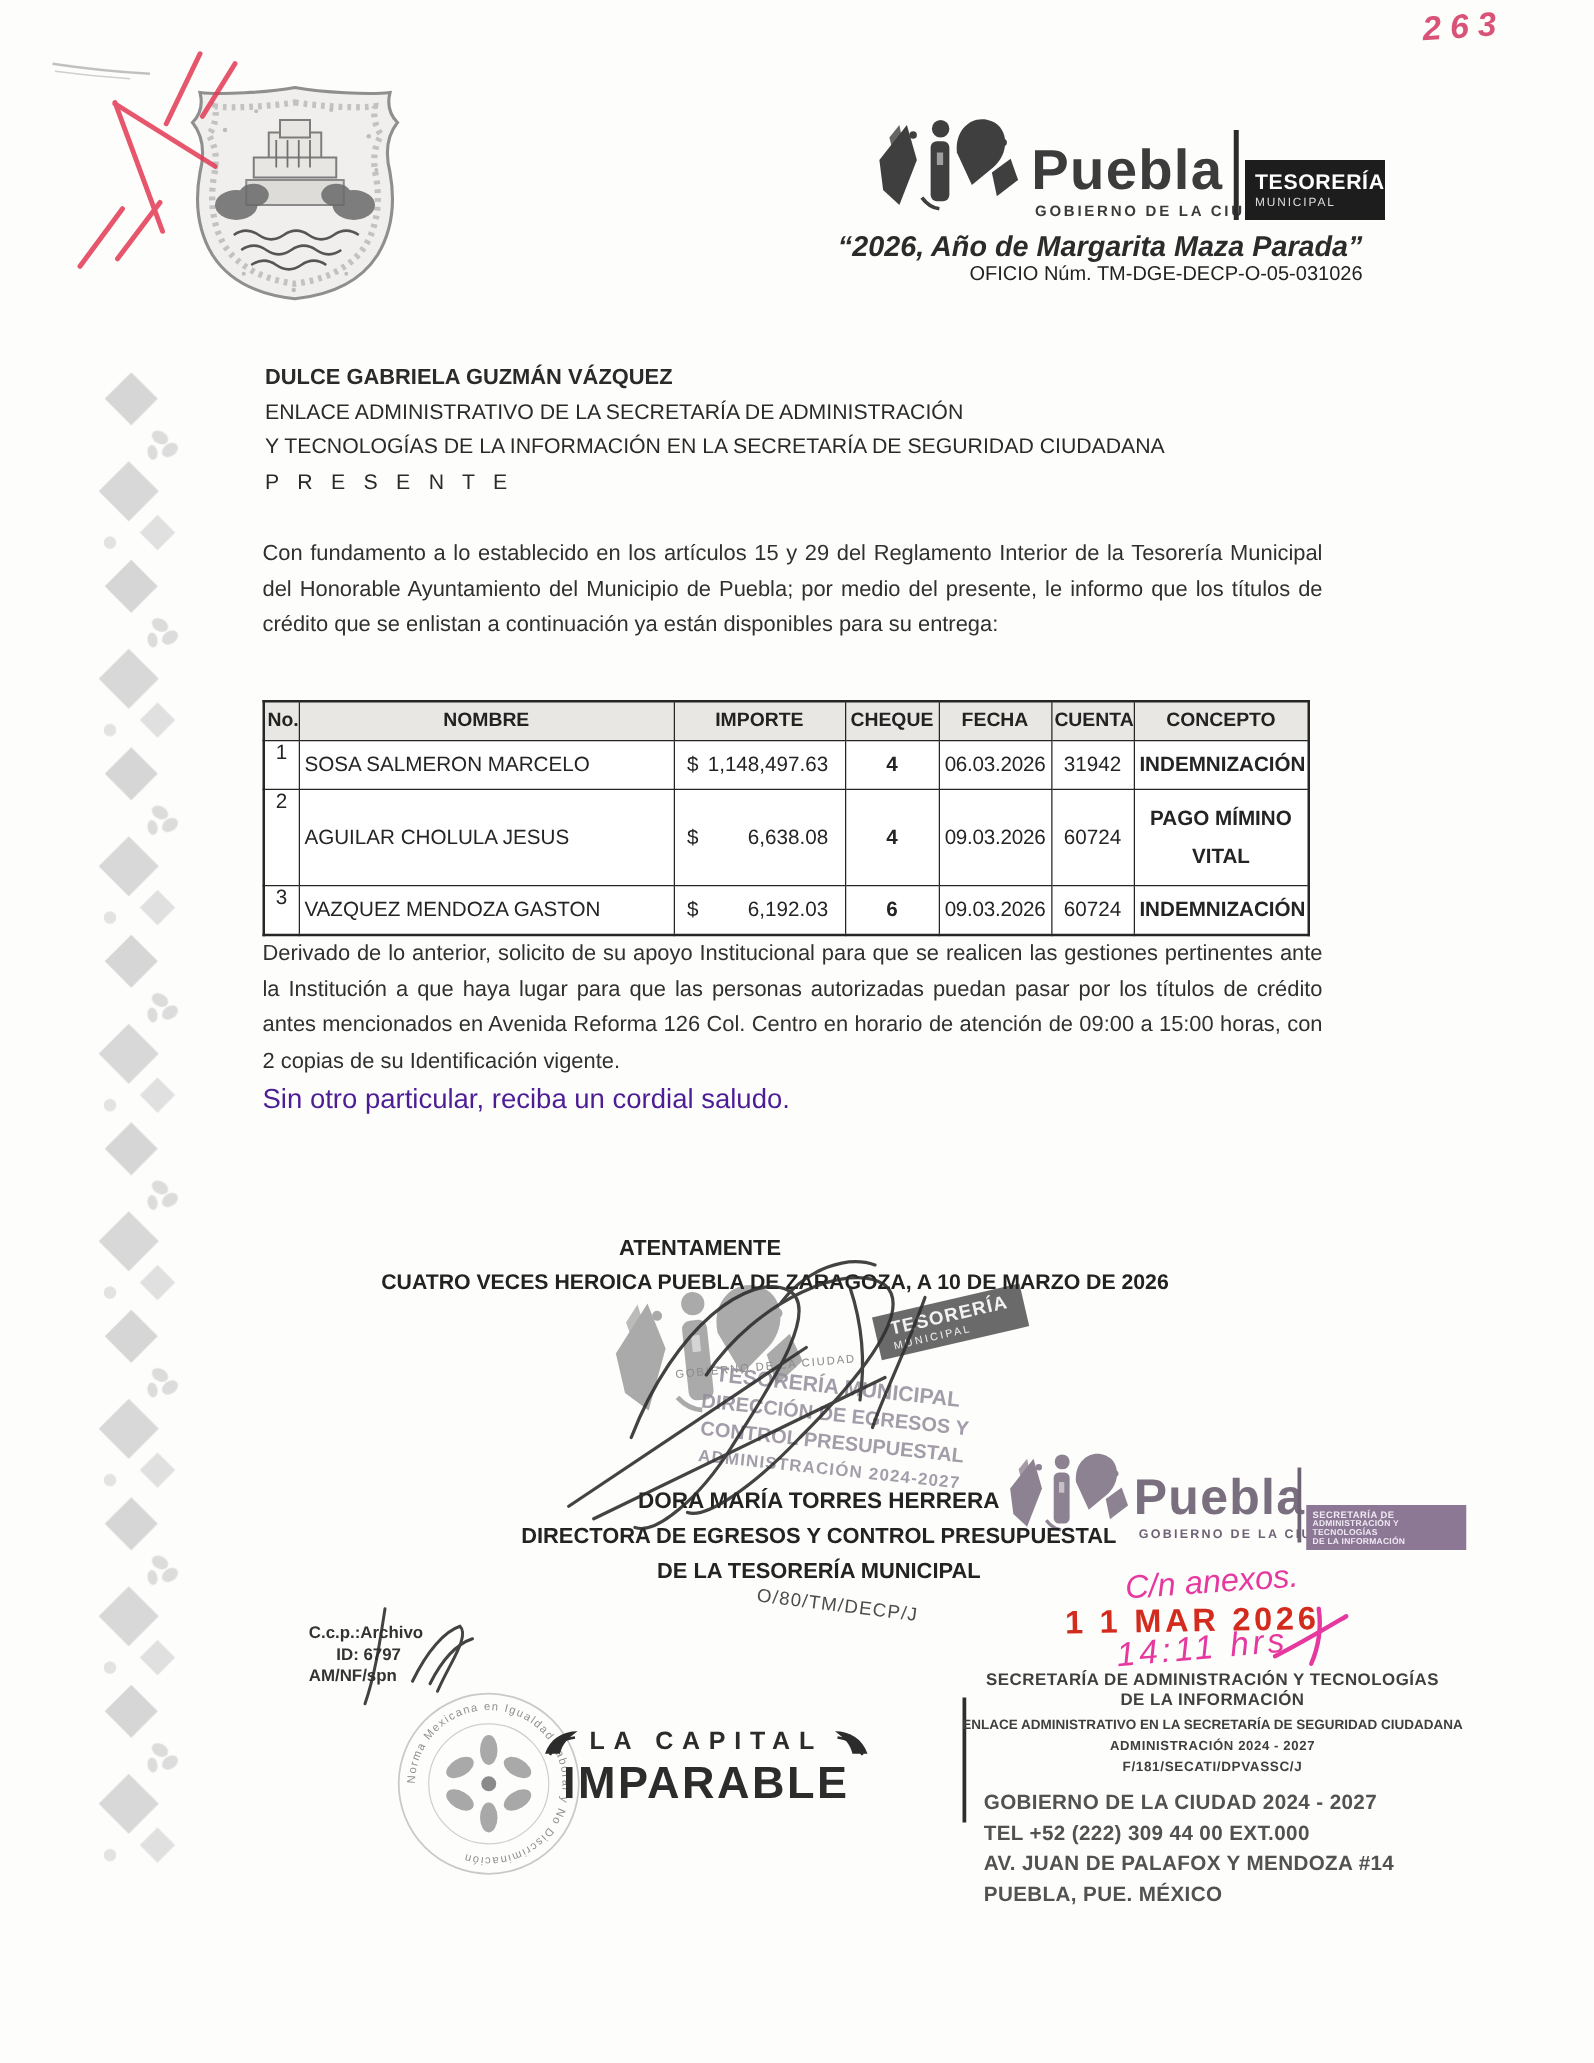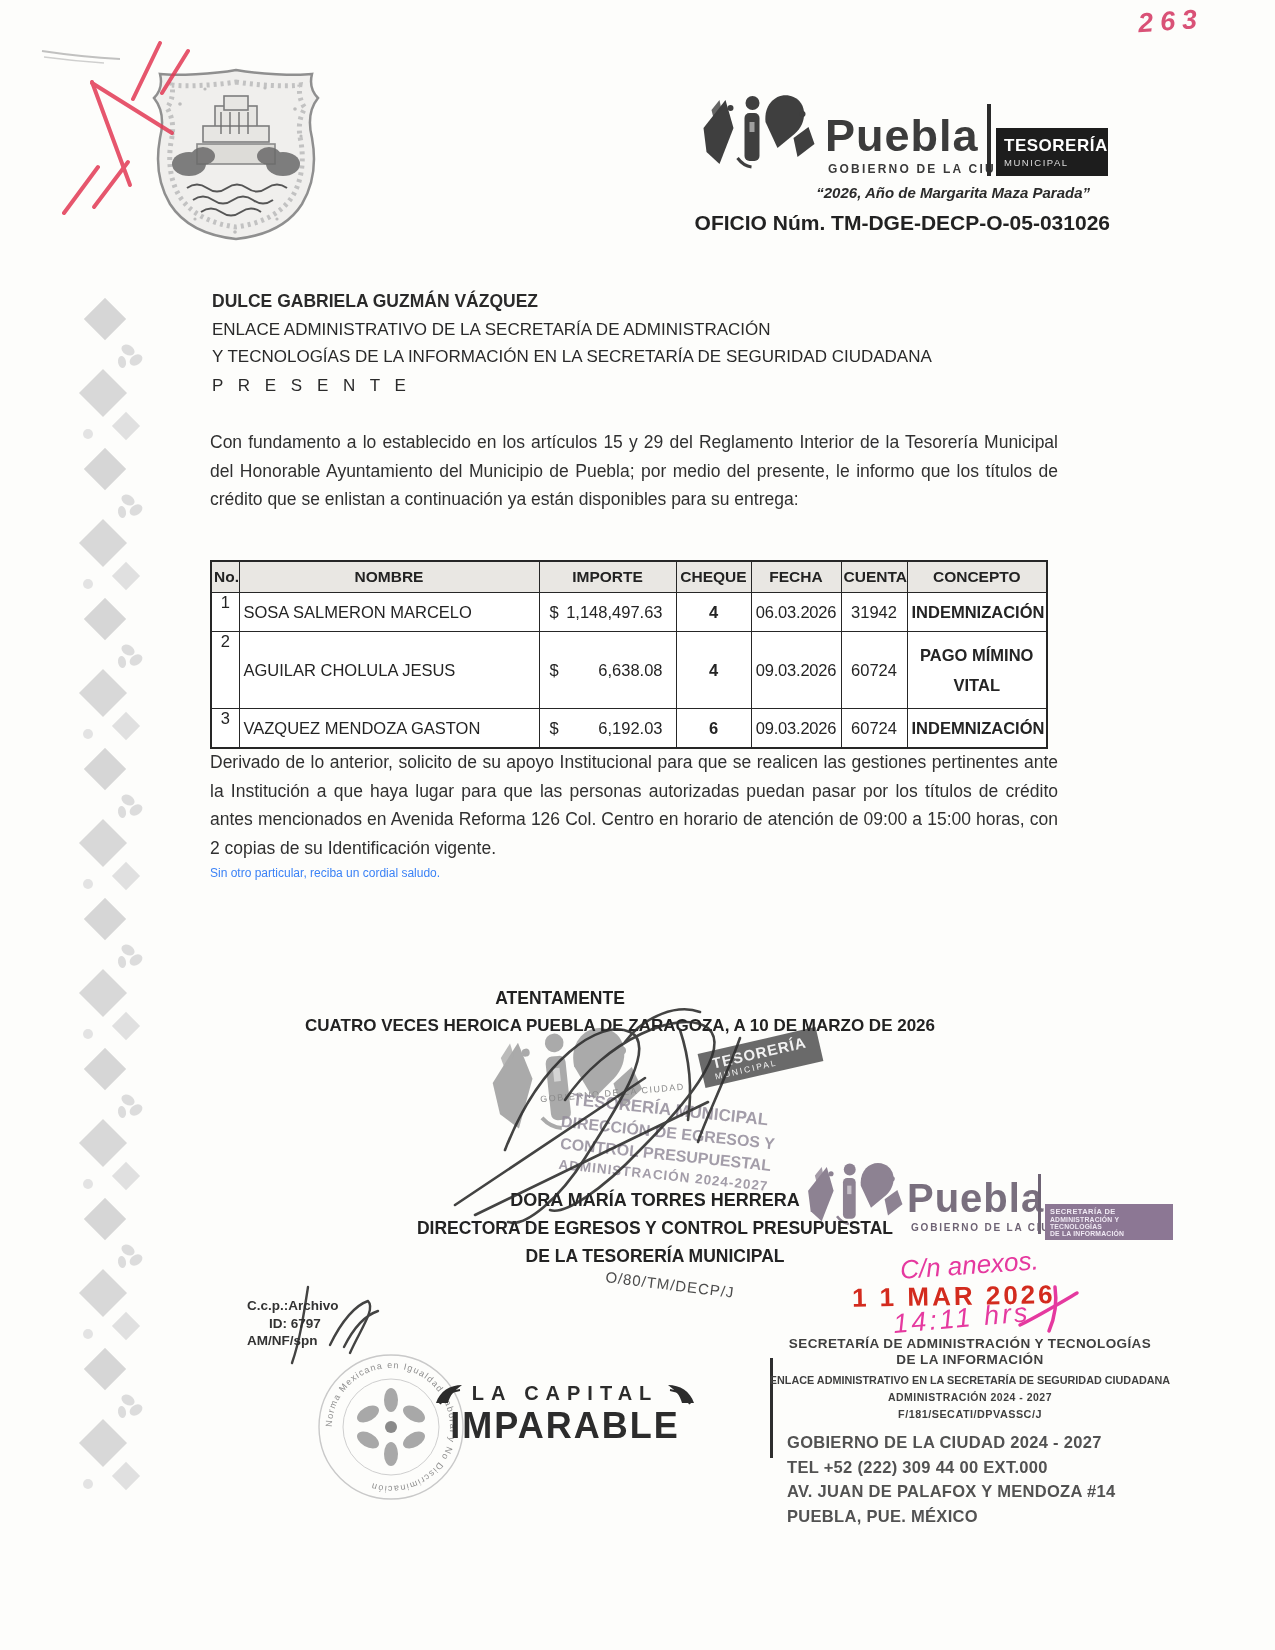--- a/index.html
+++ b/index.html
@@ -11,32 +11,32 @@
   .folio{left:1138px;top:6px;font-size:27px;color:#d64069;font-style:italic;letter-spacing:7px;
          transform:rotate(-4deg);font-weight:bold;opacity:.9;}
   .logo-group{left:695px;top:88px;width:420px;height:95px;}
   .brand{position:absolute;left:130px;top:22px;font-size:45px;font-weight:bold;color:#3c3c3c;letter-spacing:1px;}
   .brand-sub{position:absolute;left:133px;top:74px;font-size:12px;font-weight:bold;color:#3a3a3a;letter-spacing:2.2px;}
   .logo-bar{position:absolute;left:292px;top:16px;width:3.5px;height:72px;background:#2b2b2b;}
   .dept-box{position:absolute;left:301px;top:40px;width:112px;height:48px;background:#1d1d1d;color:#fff;
             display:flex;flex-direction:column;justify-content:center;padding-left:8px;box-sizing:border-box;}
   .dept-box .t1{font-size:17px;font-weight:bold;letter-spacing:.5px;}
   .dept-box .t2{font-size:9.5px;letter-spacing:1.5px;margin-top:1px;color:#ddd;}
-  .year-legend{left:640px;top:184px;width:450px;text-align:right;font-size:15px;font-weight:bold;
+  .year-legend{left:640px;top:184px;width:450px;text-align:right;font-size:23px;font-weight:bold;
                font-style:italic;color:#2b2b2b;}
-  .oficio{left:660px;top:211px;width:450px;text-align:right;font-size:21px;font-weight:bold;color:#222;}
+  .oficio{left:640px;top:211px;width:450px;text-align:right;font-size:16px;font-weight:normal;color:#222;}
 
   
   .recipient{left:212px;top:288px;width:760px;font-size:17px;line-height:27.5px;color:#2a2a2a;}
   .recipient .name{font-weight:bold;font-size:17.5px;}
   .recipient .present{letter-spacing:5px;margin-top:1px;}
   .para{left:210px;top:0;width:848px;font-size:17.5px;line-height:28.5px;text-align:justify;color:#303030;}
   .p1{top:428px;}
   .p2{top:748px;}
-  .closing{left:210px;top:866px;font-size:12px;color:#3b82f6;}
+  .closing{left:210px;top:866px;font-size:22px;color:#4c1d95;}
 
   
   .tblwrap{left:210px;top:560px;width:840px;}
   table.doc{border-collapse:collapse;width:838px;table-layout:fixed;background:#fff;}
   table.doc,table.doc td,table.doc th{border:1.6px solid #262626;}
   table.doc{border-width:2.5px;}
   table.doc th{background:#e9e7e3;font-size:15.5px;font-weight:bold;height:30px;padding:0 2px;color:#222;}
   table.doc td{font-size:16.5px;padding:0 4px;color:#242424;}
   .c-no{width:28px}.c-nombre{width:300px}.c-importe{width:137px}.c-cheque{width:75px}
   .c-fecha{width:90px}.c-cuenta{width:66px}.c-concepto{width:140px}

